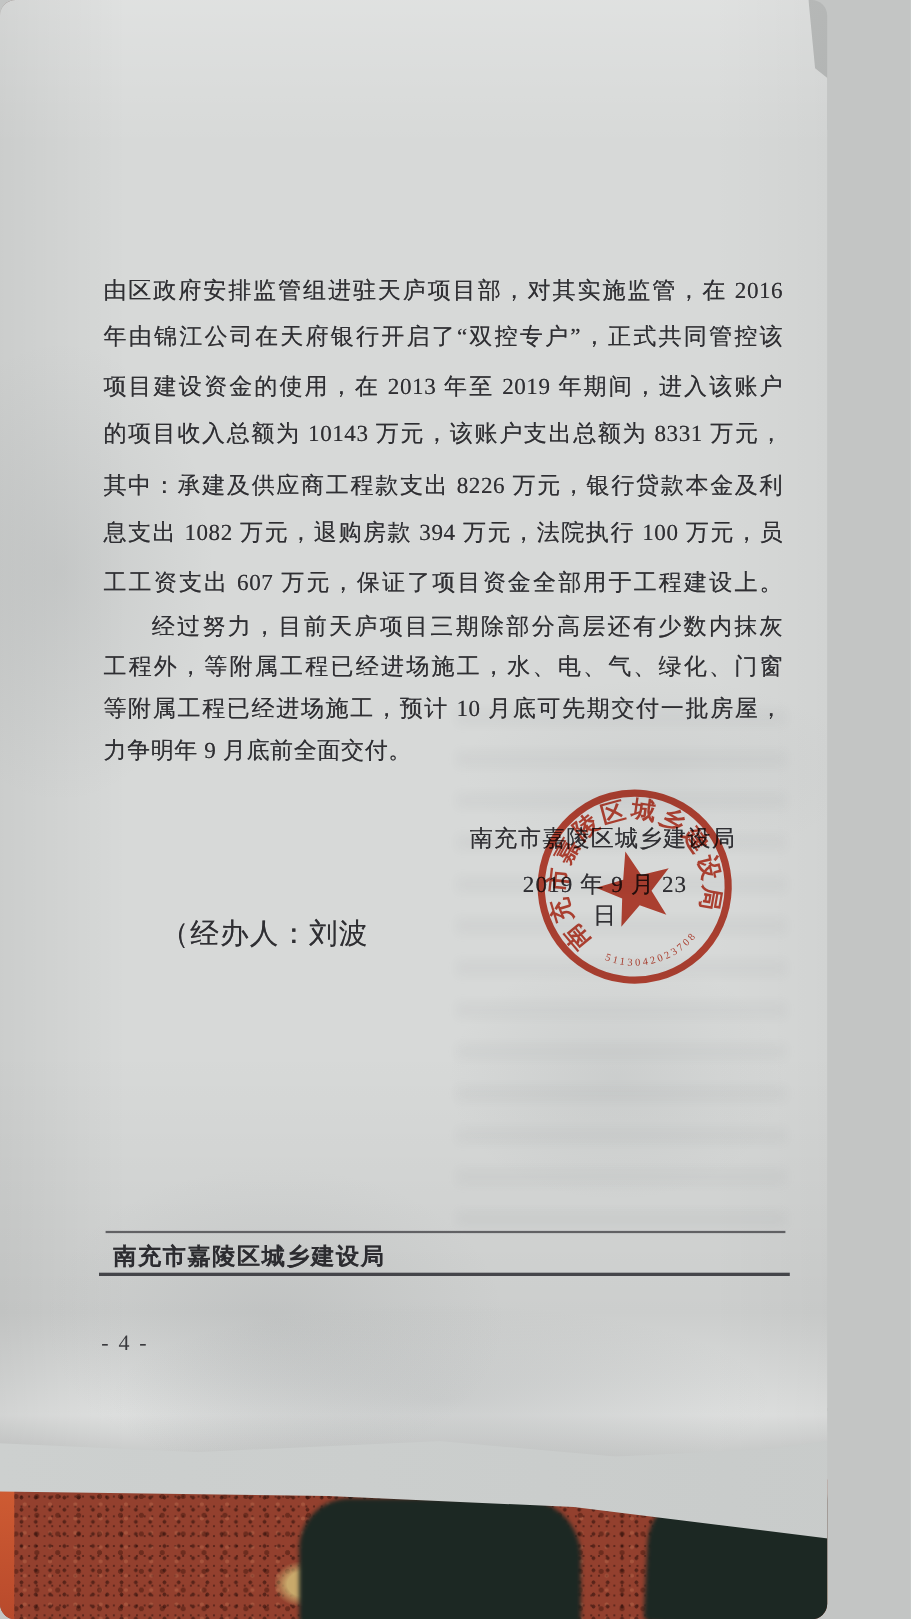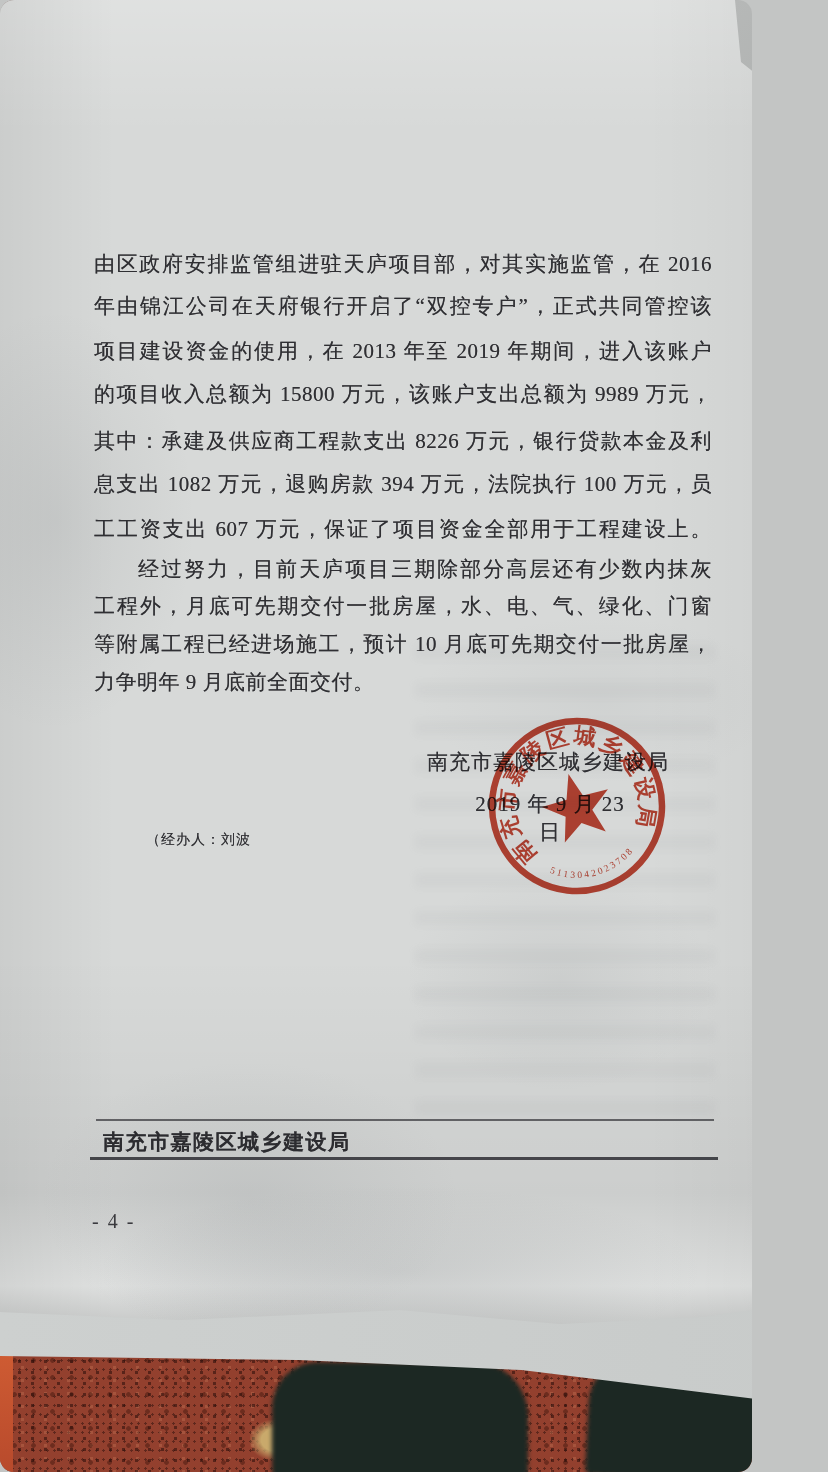--- a/index.html
+++ b/index.html
@@ -67,21 +67,21 @@
   .tl:nth-child(1){top:251px}.tl:nth-child(2){top:293px}.tl:nth-child(3){top:338px}
   .tl:nth-child(4){top:381px}.tl:nth-child(5){top:428px}.tl:nth-child(6){top:471px}
   .tl:nth-child(7){top:516px}.tl:nth-child(8){top:556px;text-indent:44px}
   .tl:nth-child(9){top:593px}.tl:nth-child(10){top:631px}
   .tl:nth-child(11){top:669px;text-align-last:left}
 
   .sig-org{position:absolute;left:427px;top:748px;font-size:21px;letter-spacing:1px;
       text-shadow:0 0 .6px rgba(47,47,51,.65);}
   .sig-date{position:absolute;left:462px;top:790px;width:176px;text-align:center;
       font-size:21px;letter-spacing:1px;text-shadow:0 0 .6px rgba(47,47,51,.65);}
-  .sig-handler{position:absolute;left:146px;top:831px;font-size:14px;letter-spacing:1px;
+  .sig-handler{position:absolute;left:146px;top:831px;font-size:26px;letter-spacing:1px;
       text-shadow:0 0 .6px rgba(47,47,51,.65);}
   .sig-contact{position:absolute;left:396px;top:831px;font-size:21px;letter-spacing:.5px;
       text-shadow:0 0 .6px rgba(47,47,51,.65);}
 
   
   .seal{position:absolute;left:477px;top:706px;width:200px;height:200px;
       transform:rotate(-15deg);mix-blend-mode:multiply;opacity:.92;}
 
   
   .rule1{position:absolute;left:96px;top:1119px;width:618px;height:1.6px;background:rgba(60,60,64,.75);}
@@ -113,26 +113,26 @@
 
   <div class="paper">
     <div class="stains"></div>
     <div class="ghost"></div>
 
     <div class="doc">
       <div class="body-text">
         <div class="tl">由区政府安排监管组进驻天庐项目部，对其实施监管，在 2016</div>
         <div class="tl">年由锦江公司在天府银行开启了“双控专户”，正式共同管控该</div>
         <div class="tl">项目建设资金的使用，在 2013 年至 2019 年期间，进入该账户</div>
-        <div class="tl">的项目收入总额为 15800 万元，该账户支出总额为 9989 万元，</div>
+        <div class="tl">的项目收入总额为 10143 万元，该账户支出总额为 8331 万元，</div>
         <div class="tl">其中：承建及供应商工程款支出 8226 万元，银行贷款本金及利</div>
         <div class="tl">息支出 1082 万元，退购房款 394 万元，法院执行 100 万元，员</div>
         <div class="tl">工工资支出 607 万元，保证了项目资金全部用于工程建设上。</div>
         <div class="tl">经过努力，目前天庐项目三期除部分高层还有少数内抹灰</div>
-        <div class="tl">工程外，月底可先期交付一批房屋，水、电、气、绿化、门窗</div>
+        <div class="tl">工程外，等附属工程已经进场施工，水、电、气、绿化、门窗</div>
         <div class="tl">等附属工程已经进场施工，预计 10 月底可先期交付一批房屋，</div>
         <div class="tl">力争明年 9 月底前全面交付。</div>
       </div>
 
       <div class="sig-org">南充市嘉陵区城乡建设局</div>
       <div class="sig-date">2019 年 9 月 23 日</div>
       <div class="sig-handler">（经办人：刘波</div>
 
       <svg class="seal" viewBox="0 0 200 200">
         <circle cx="100" cy="100" r="85" fill="none" stroke="#c63a27" stroke-width="6.5"></circle>

